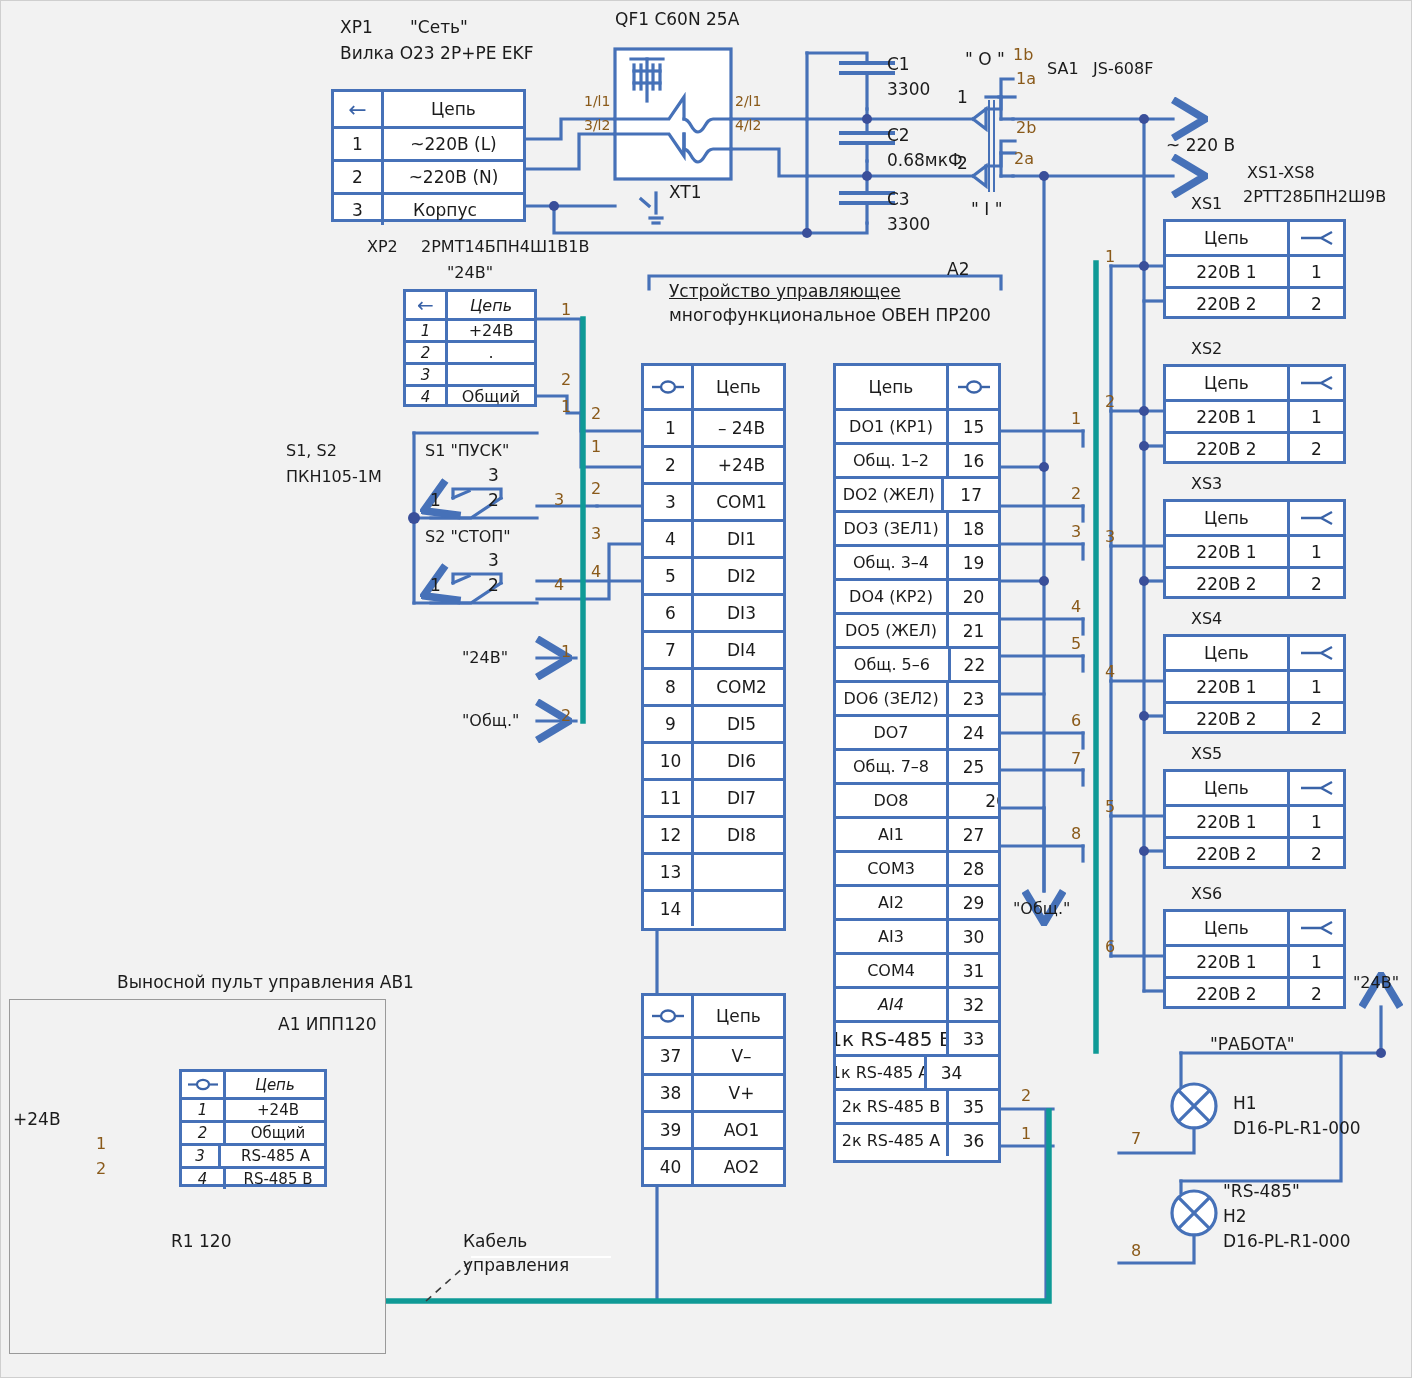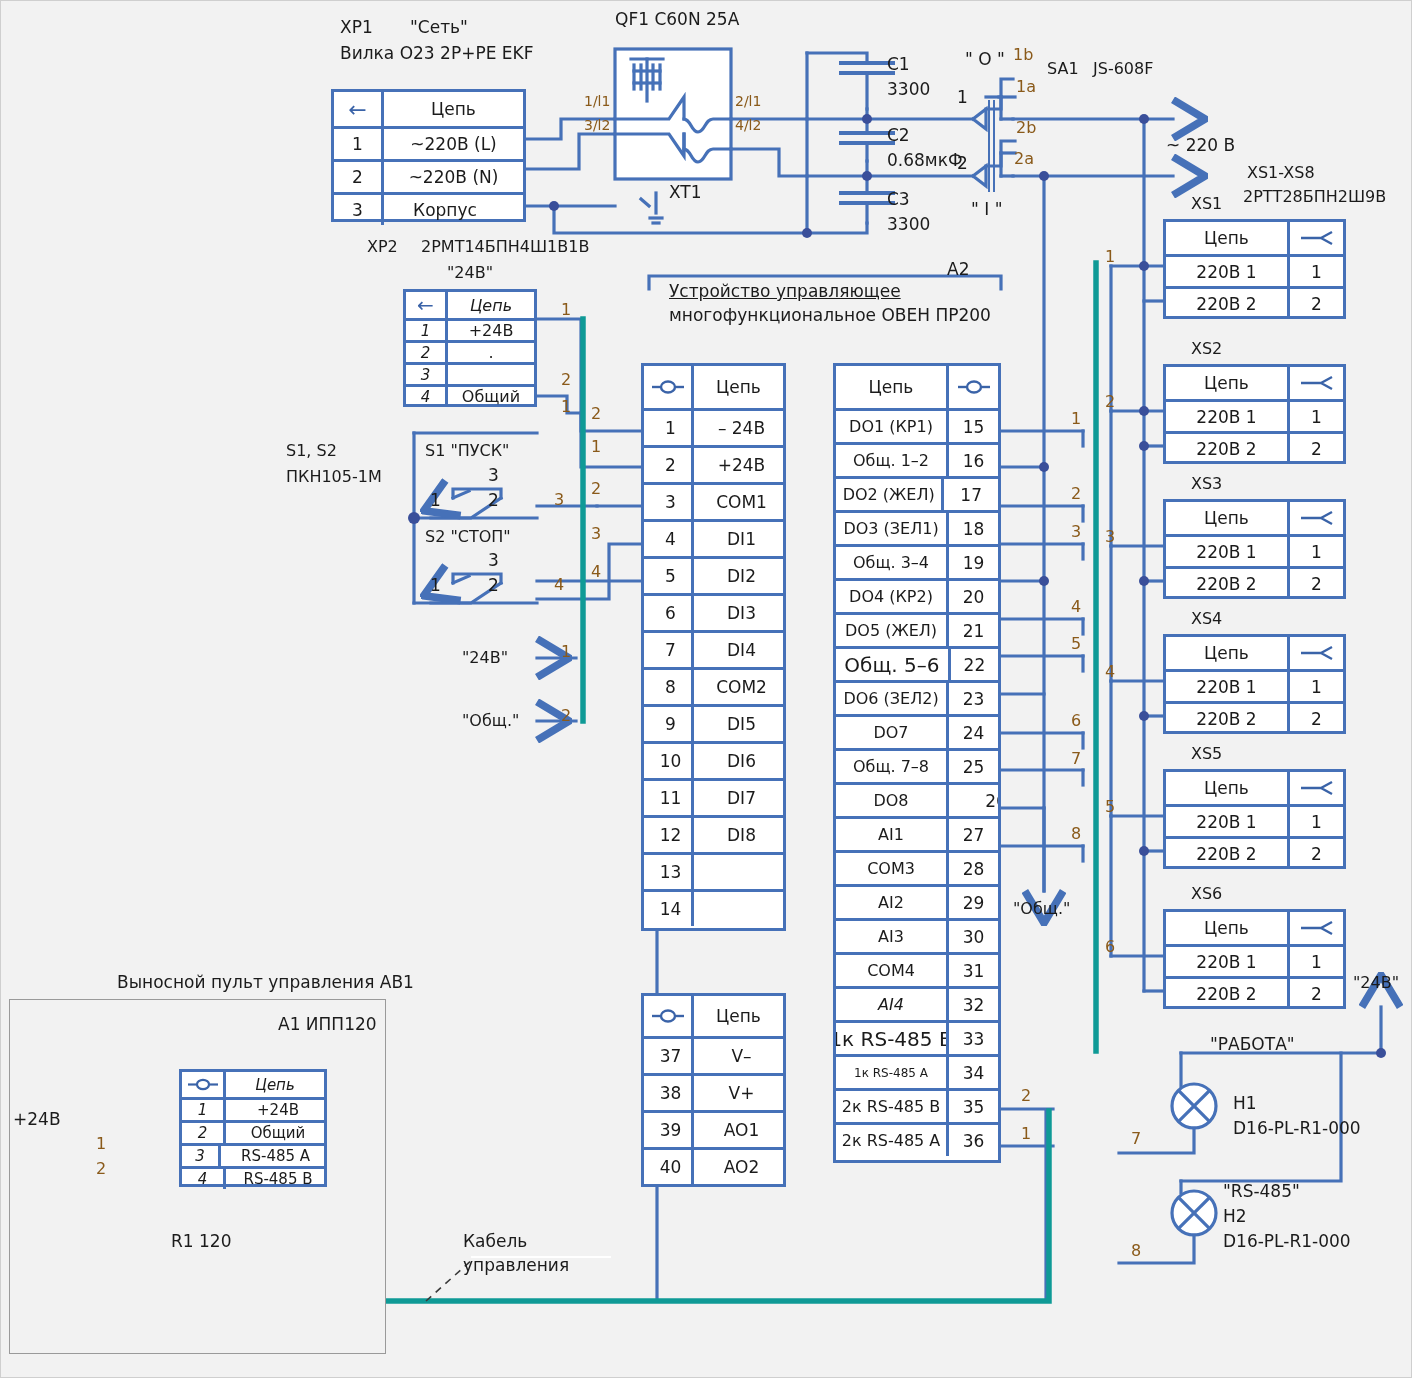--- a/index.html
+++ b/index.html
@@ -295,21 +295,21 @@
 <div class="cap" style="left:886px;top:188px;">C3</div>
 <div class="cap" style="left:886px;top:213px;">3300</div>
 
 <div class="cap" style="left:964px;top:48px;">" O "</div>
 <div class="cap" style="left:970px;top:198px;">" I "</div>
 <div class="cap" style="left:1046px;top:58px;font-size:16px;">SA1</div>
 <div class="cap" style="left:1092px;top:58px;font-size:16px;">JS-608F</div>
 <div class="cap" style="left:956px;top:86px;">1</div>
 <div class="cap" style="left:956px;top:152px;">2</div>
 <div class="wnum" style="left:1012px;top:44px;">1b</div>
-<div class="wnum" style="left:1015px;top:76px;">1a</div>
+<div class="wnum" style="left:1015px;top:68px;">1a</div>
 <div class="wnum" style="left:1015px;top:117px;">2b</div>
 <div class="wnum" style="left:1013px;top:148px;">2a</div>
 <div class="cap" style="left:1165px;top:134px;">~ 220 В</div>
 
 <div class="cap" style="left:366px;top:236px;font-size:16px;">XP2</div>
 <div class="cap" style="left:420px;top:236px;font-size:16px;">2РМТ14БПН4Ш1В1В</div>
 <div class="cap" style="left:446px;top:262px;font-size:16px;">"24В"</div>
 
 <div class="tbl" style="left:402px;top:288px;width:134px;height:118px;">
   <div class="row" style="height:26px;">
@@ -464,21 +464,21 @@
       </div>
   <div class="row" style="height:34px;">
         <div class="c divL" style="width:113px;font-size:16px;">DO4    (КР2)</div>
         <div class="c" style="width:49px;">20</div>
       </div>
   <div class="row" style="height:34px;">
         <div class="c divL" style="width:113px;font-size:16px;">DO5   (ЖЕЛ)</div>
         <div class="c" style="width:49px;">21</div>
       </div>
   <div class="row" style="height:34px;">
-        <div class="c divL" style="width:119px;font-size:20px;">Общ. 5–6</div>
+        <div class="c divL" style="width:119px;font-size:16px;">Общ. 5–6</div>
         <div class="c" style="width:49px;">22</div>
       </div>
   <div class="row" style="height:34px;">
         <div class="c divL" style="width:113px;font-size:16px;">DO6   (ЗЕЛ2)</div>
         <div class="c" style="width:49px;">23</div>
       </div>
   <div class="row" style="height:34px;">
         <div class="c divL" style="width:113px;font-size:16px;">DO7</div>
         <div class="c" style="width:49px;">24</div>
       </div>
@@ -512,21 +512,21 @@
       </div>
   <div class="row" style="height:34px;">
         <div class="c divL" style="width:113px;font-size:16px;font-style:italic;">AI4</div>
         <div class="c" style="width:49px;">32</div>
       </div>
   <div class="row" style="height:34px;">
         <div class="c divL" style="width:113px;font-size:20px;">1к RS-485 B</div>
         <div class="c" style="width:49px;">33</div>
       </div>
   <div class="row" style="height:34px;">
-        <div class="c divL" style="width:113px;font-size:12px;">1к RS-485 A</div>
+        <div class="c divL" style="width:91px;font-size:16px;">1к RS-485 A</div>
         <div class="c" style="width:49px;">34</div>
       </div>
   <div class="row" style="height:34px;">
         <div class="c divL" style="width:113px;font-size:16px;">2к RS-485 B</div>
         <div class="c" style="width:49px;">35</div>
       </div>
   <div class="row" style="height:34px;">
         <div class="c divL" style="width:113px;font-size:16px;">2к RS-485 A</div>
         <div class="c" style="width:49px;">36</div>
       </div>

